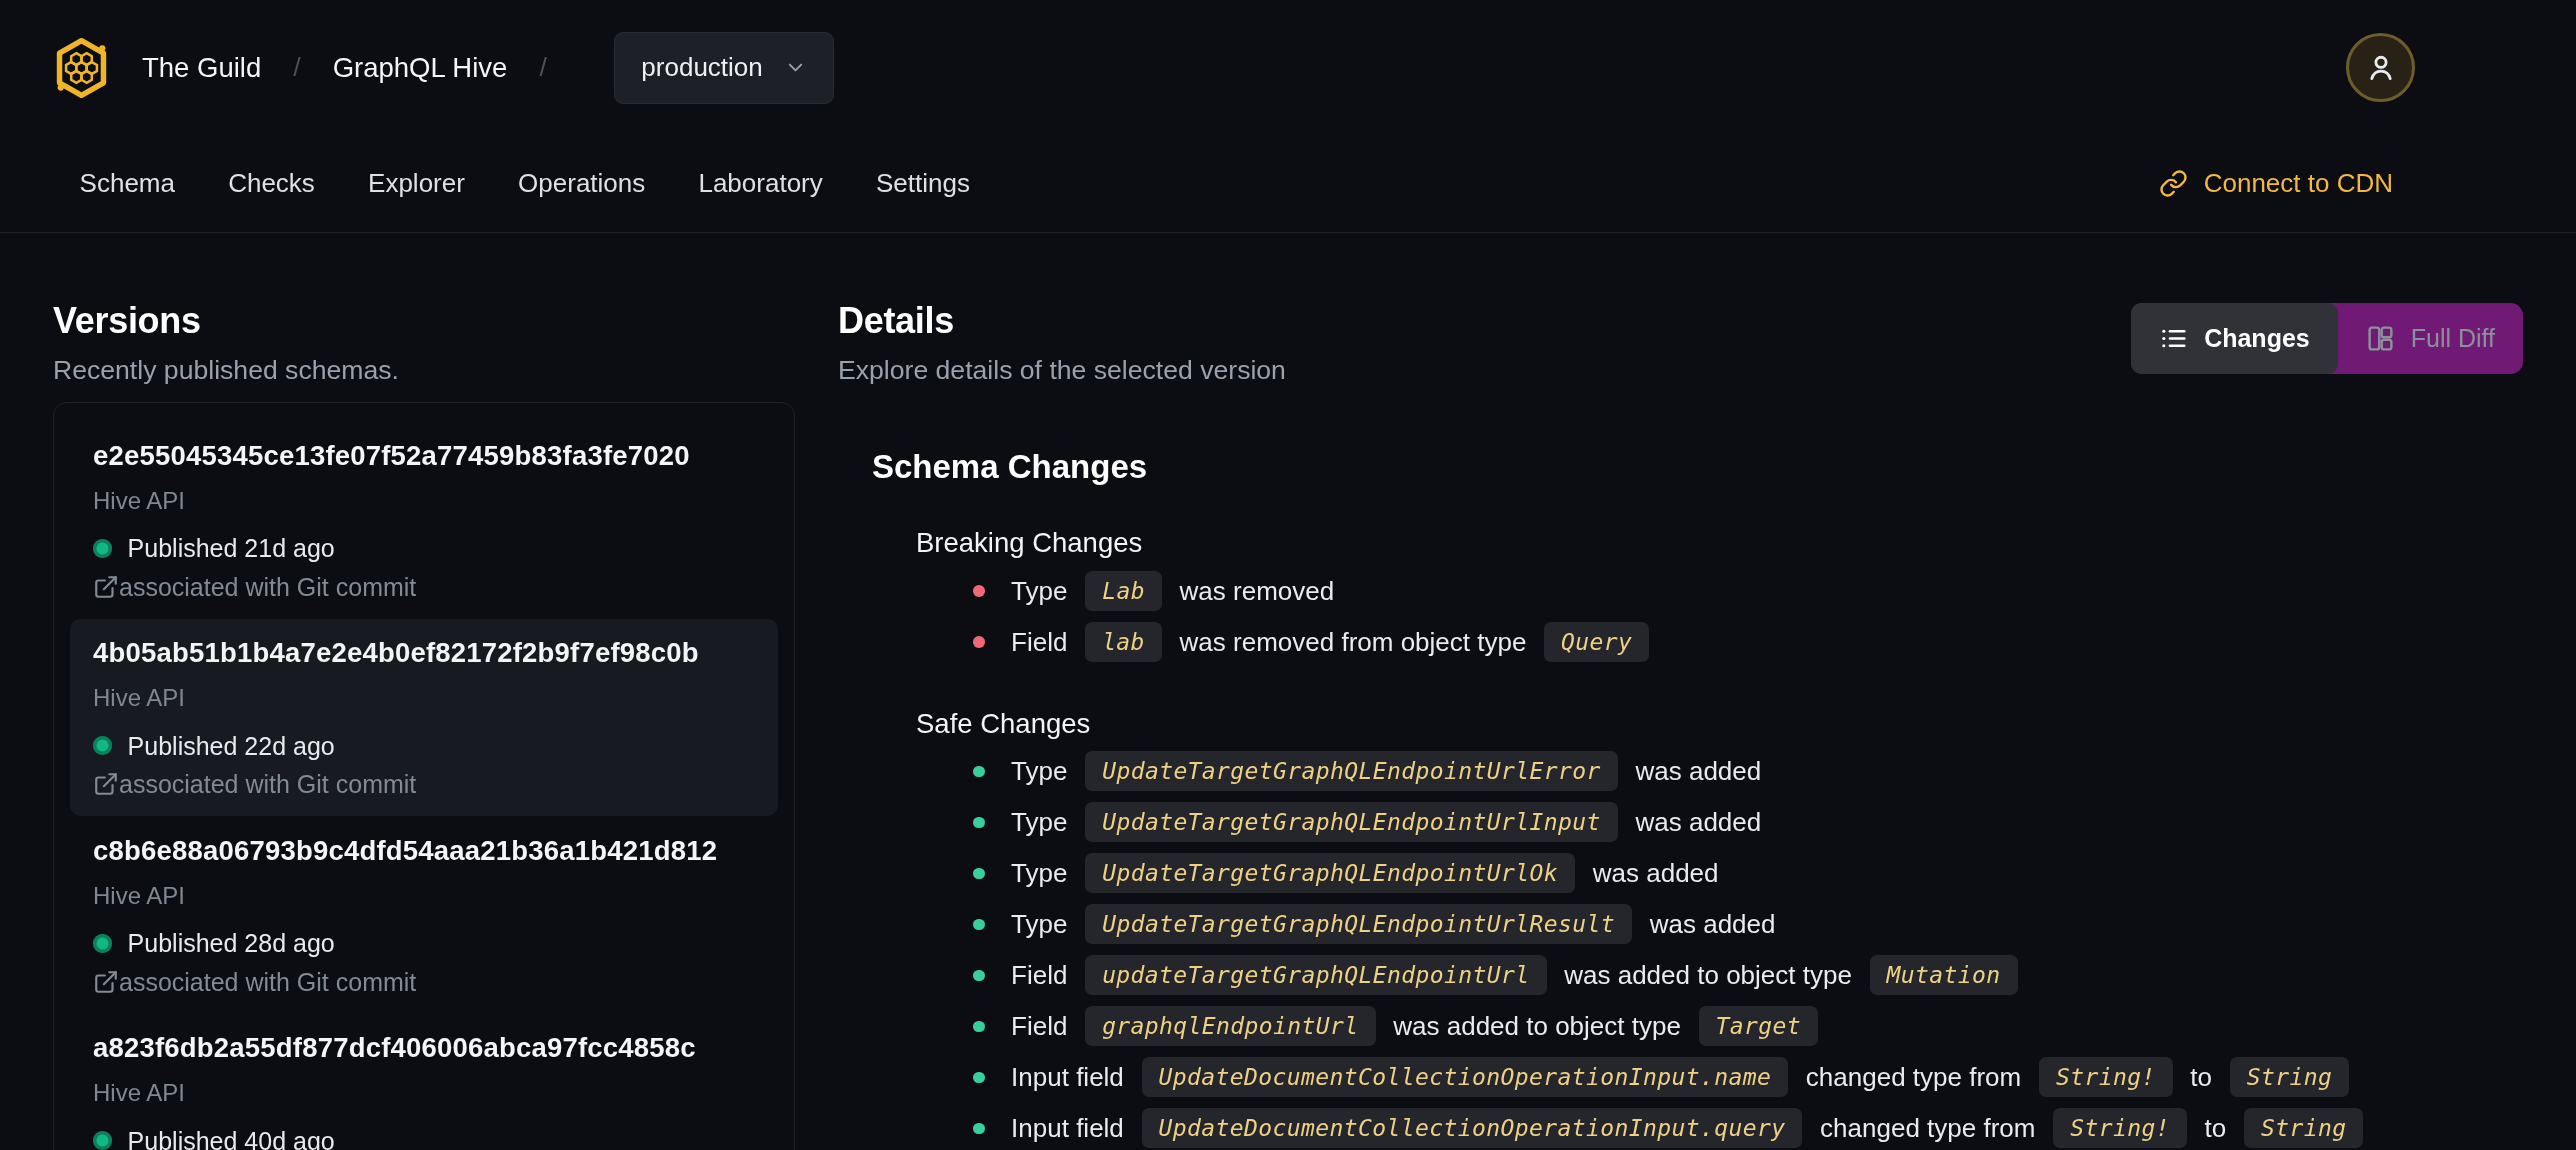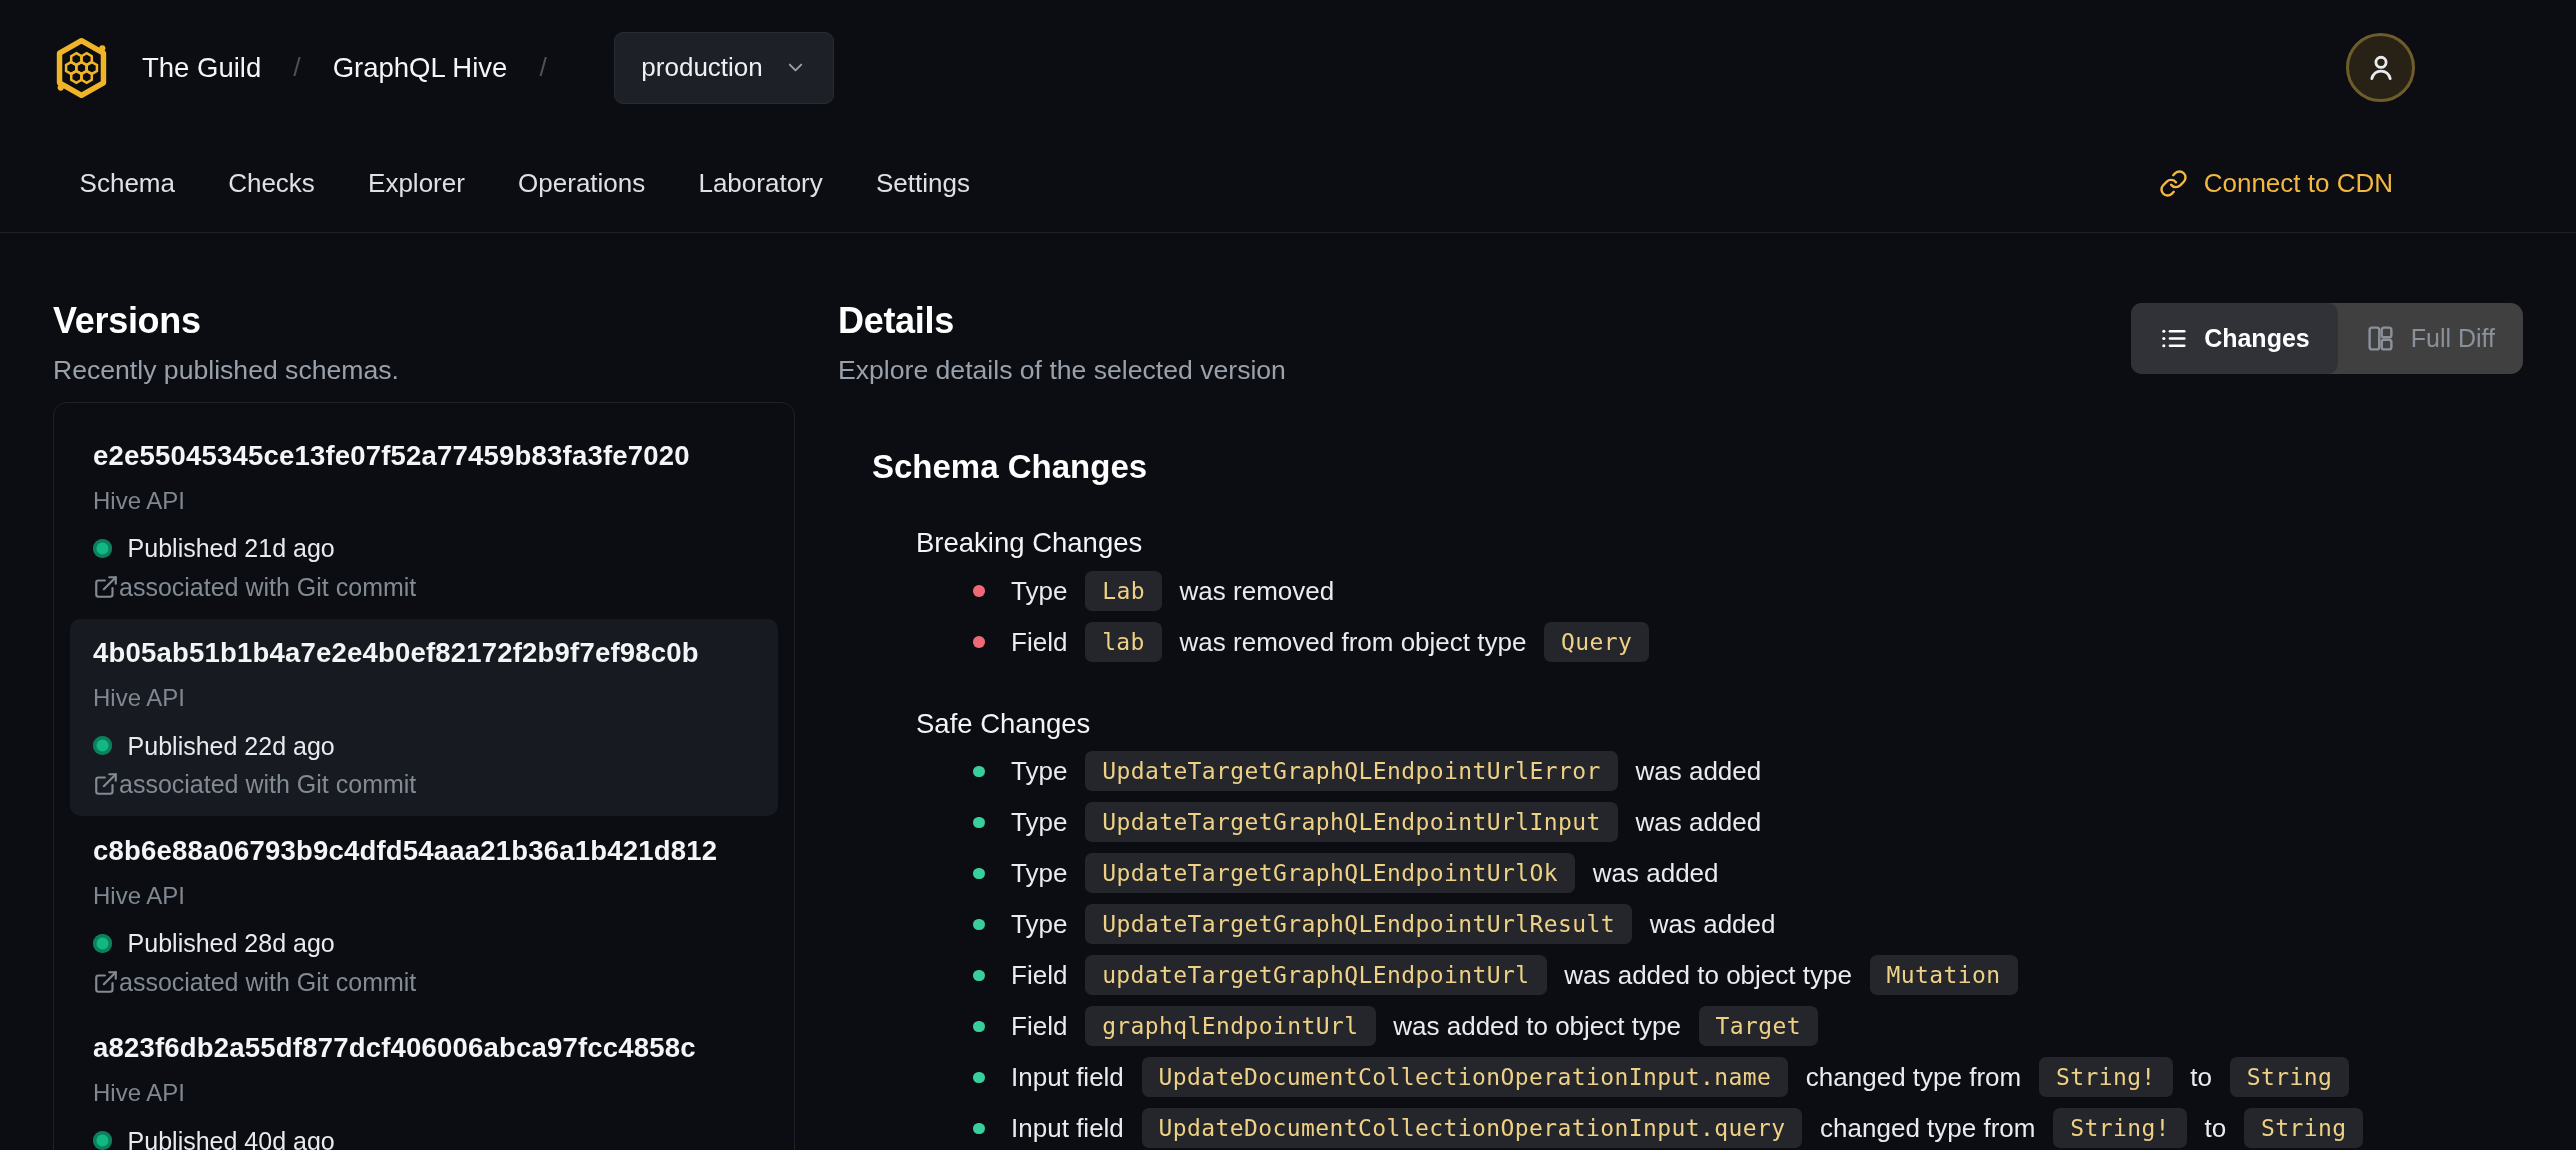--- a/index.html
+++ b/index.html
@@ -44,37 +44,37 @@
   .v-hash { font-size:27.5px; font-weight:600; color:#f3f5f7; letter-spacing:0.2px; line-height:34px; }
   .v-service { margin-top:14px; font-size:24px; color:#7f8791; line-height:28px; }
   .v-pub { margin-top:19.5px; display:flex; align-items:center; gap:16px; font-size:25px; color:#e8eaee; line-height:28px; }
   .pub-dot { width:18.6px; height:18.6px; border-radius:50%; background:#12b883; flex:none;
     box-shadow: inset 0 0 0 3.5px rgba(6,60,42,0.45); }
   .v-git { margin-top:10.6px; display:flex; align-items:center; font-size:25px; color:#828a94; line-height:28px; cursor:pointer; }
   .v-git svg { width:26px; height:26px; flex:none; }
 
   
   .details-head { display:flex; justify-content:space-between; align-items:flex-start; }
-  .toggle-group { display:flex; background:#404040; border-radius:12.4px; margin-top:3.5px; }
+  .toggle-group { display:flex; background:#701a75; border-radius:12.4px; margin-top:3.5px; }
   .toggle-btn { display:flex; align-items:center; gap:16px; height:71px; padding:0 28px; font-size:25px;
     border-radius:10.6px; color:#8b919b; cursor:pointer; }
   .toggle-btn.active { background:#303238; color:#fff; font-weight:600; }
   .toggle-btn svg { width:29px; height:29px; }
 
   .schema-changes { margin-left:34px; margin-top:60px; }
   .sc-title { font-size:33px; font-weight:700; color:#fff; line-height:41px; }
   .group { margin-left:44px; }
   .group-title { margin-top:39px; font-size:27.5px; color:#f2f4f6; font-weight:500; line-height:34px; }
   .change-list { margin-top:5.3px; margin-left:57px; display:flex; flex-direction:column; }
   .change-row { display:flex; align-items:center; gap:17.7px; height:51px; font-size:26px; color:#e9ebee; white-space:nowrap; }
   .bullet { width:11.5px; height:11.5px; border-radius:50%; flex:none; margin-right:8.9px; }
   .bullet.breaking { background:#ef6875; }
   .bullet.safe { background:#38cf9d; }
   .code-chip { font-family:"DejaVu Sans Mono", monospace; font-size:23px; color:#eed184; background:#24262c;
-    padding:7px 17px; border-radius:7px; letter-spacing:0.4px; }
+    padding:7px 17px; border-radius:7px; letter-spacing:0.4px;font-style:italic; }
 </style>
 </head>
 <body>
 
 <div class="app">
 
   <div class="header">
     <div class="logo">
       <svg viewBox="0 0 48 52" fill="none" stroke="#f0b429">
         <path d="M24 3 L42.5 13.5 V38.5 L24 49 L5.5 38.5 V13.5 Z" stroke-width="4.6" stroke-linejoin="round" stroke-linecap="round"></path>

